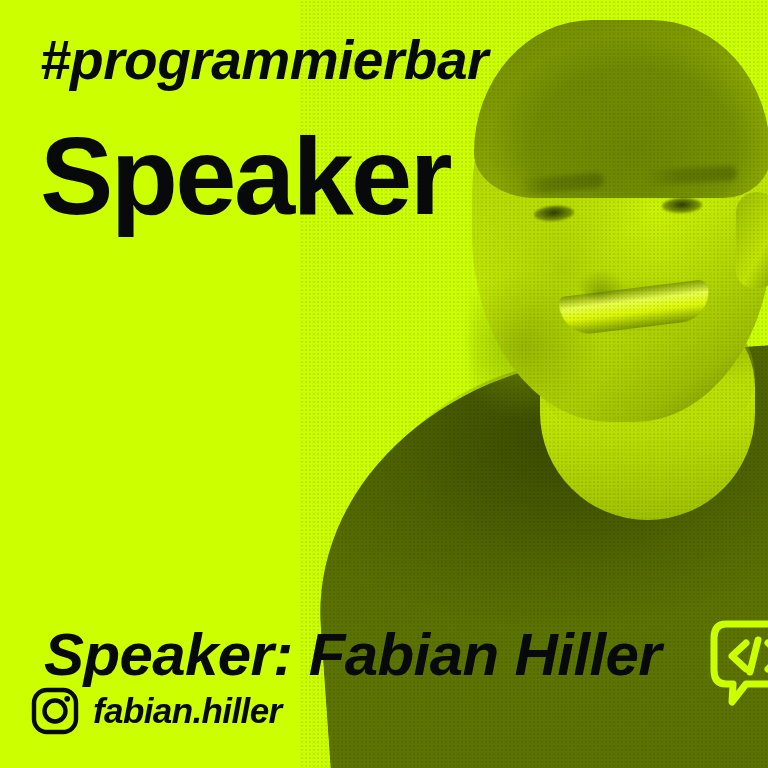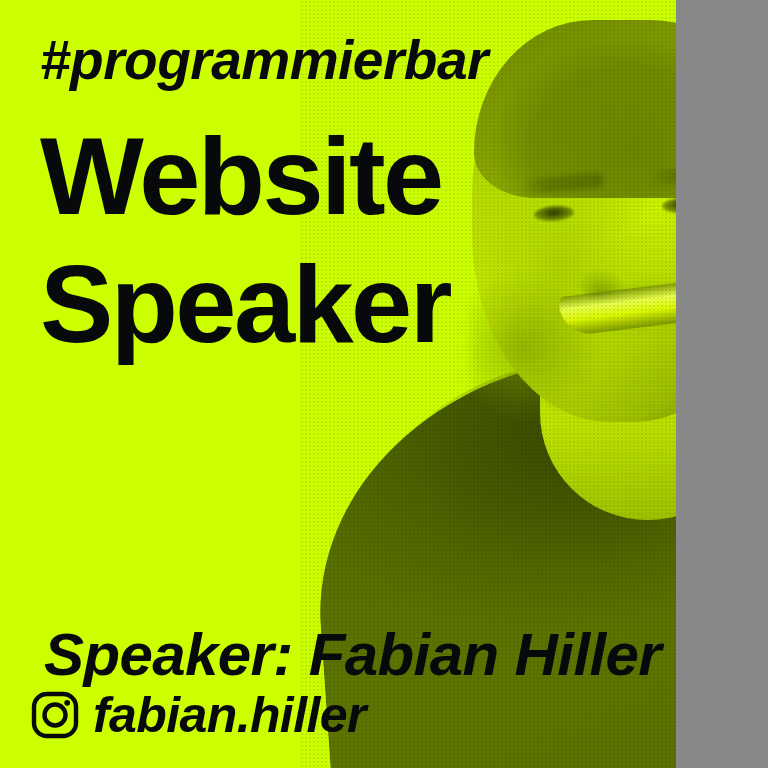--- a/index.html
+++ b/index.html
@@ -3,21 +3,21 @@
 <meta charset="utf-8">
 <title>programmierbar Website Relaunch</title>
 <style>
   html, body {
     margin: 0;
     padding: 0;
     background: #888;
   }
   #poster {
     position: relative;
-    width: 676px;
+    width: 768px;
     height: 768px;
     overflow: hidden;
     font-family: "Liberation Sans", "DejaVu Sans", sans-serif;
     background: #ccff00;
   }
 
   
   .photo-layer {
     position: absolute;
     inset: 0;
@@ -217,21 +217,21 @@
     left: 30px;
     top: 686px;
     display: flex;
     align-items: center;
     gap: 13px;
     z-index: 5;
   }
   #ig-icon { width: 50px; height: 50px; display: block; flex: none; }
   #handle-text {
     color: #07090a;
-    font-size: 50px;
+    font-size: 35px;
     font-weight: 700;
     font-style: italic;
     letter-spacing: -0.6px;
     white-space: nowrap;
   }
 </style>
 </head>
 <body>
 
 <div id="poster">
@@ -260,21 +260,20 @@
       <path d="M20 8 H92 Q104 8 104 22 V54 Q104 68 92 68 H40 L26 86 L27 68 H20 Q8 68 8 54 V22 Q8 8 20 8 Z" fill="none" stroke="#ccff00" stroke-width="7" stroke-linejoin="round" stroke-linecap="round"></path>
       <path d="M40 27 L26 40 L40 53" fill="none" stroke="#ccff00" stroke-width="7" stroke-linecap="round" stroke-linejoin="round"></path>
       <path d="M52 24 L44 56" fill="none" stroke="#ccff00" stroke-width="7" stroke-linecap="round"></path>
       <path d="M62 27 L76 40 L62 53" fill="none" stroke="#ccff00" stroke-width="7" stroke-linecap="round" stroke-linejoin="round"></path>
     </svg>
   </div>
 
   <div class="txt" id="hashtag">#programmierbar</div>
 
   <div class="txt" id="headline">
-    <span class="ln">Website</span>
     <span class="ln">Speaker</span>
   </div>
 
   <div class="txt" id="speaker">Speaker: Fabian Hiller</div>
 
   <div id="handle-row">
     <svg id="ig-icon" viewBox="0 0 50 50" aria-hidden="true">
       <rect x="4" y="4" width="42" height="42" rx="13" ry="13" fill="none" stroke="#07090a" stroke-width="4.4"></rect>
       <circle cx="25" cy="25" r="10.5" fill="none" stroke="#07090a" stroke-width="4.4"></circle>
       <circle cx="37.2" cy="12.8" r="2.9" fill="#07090a"></circle>

